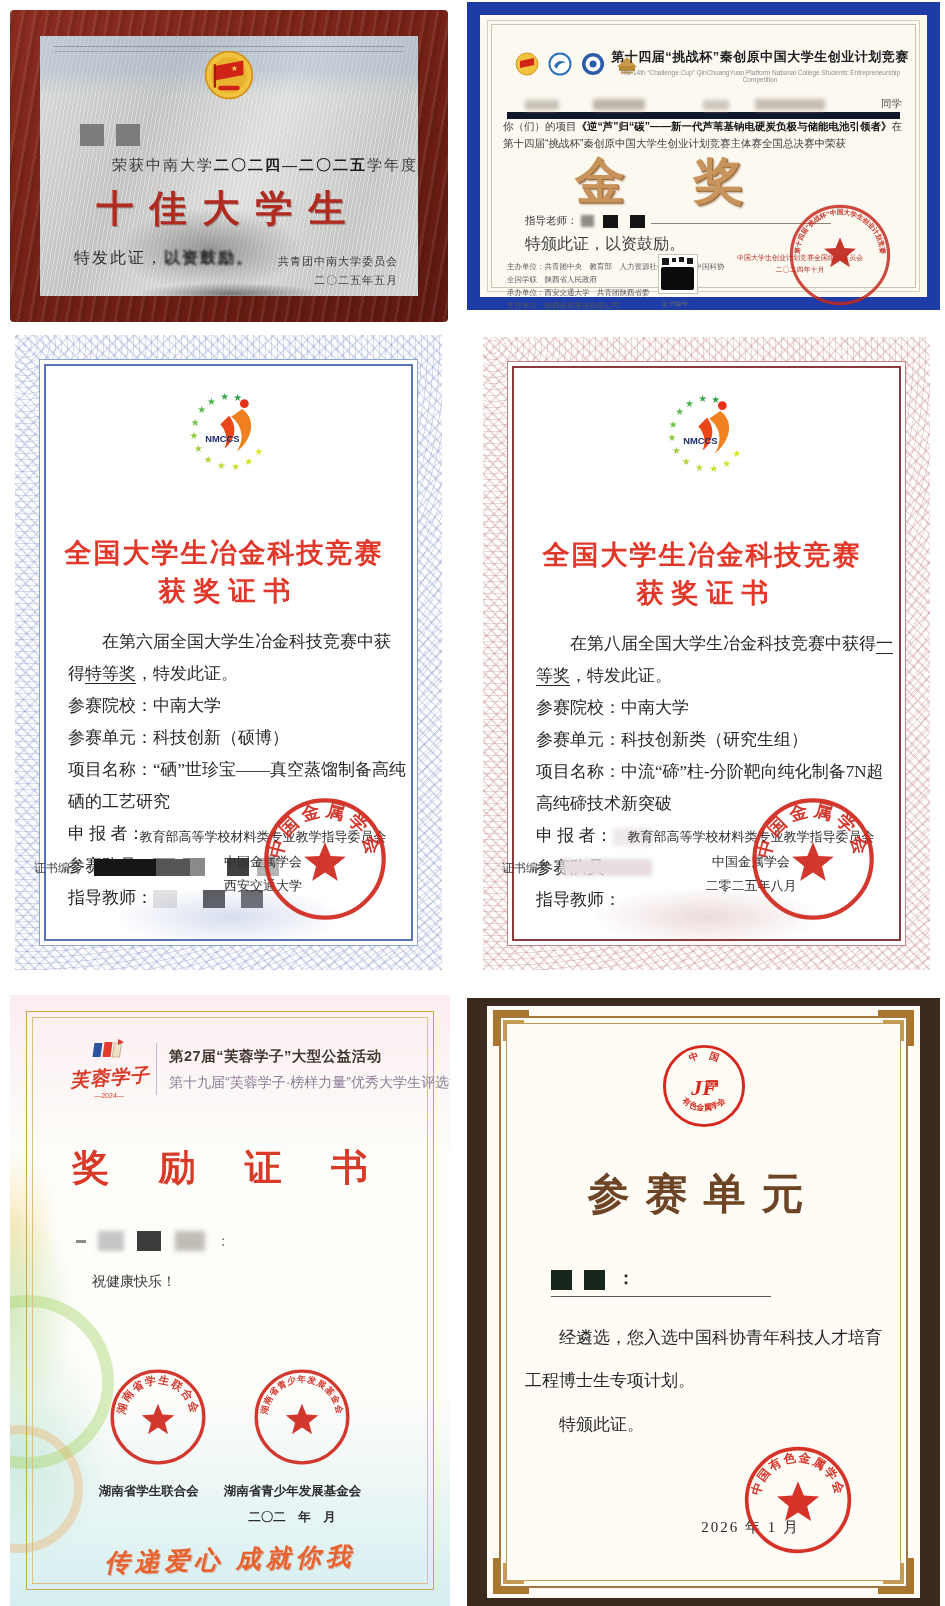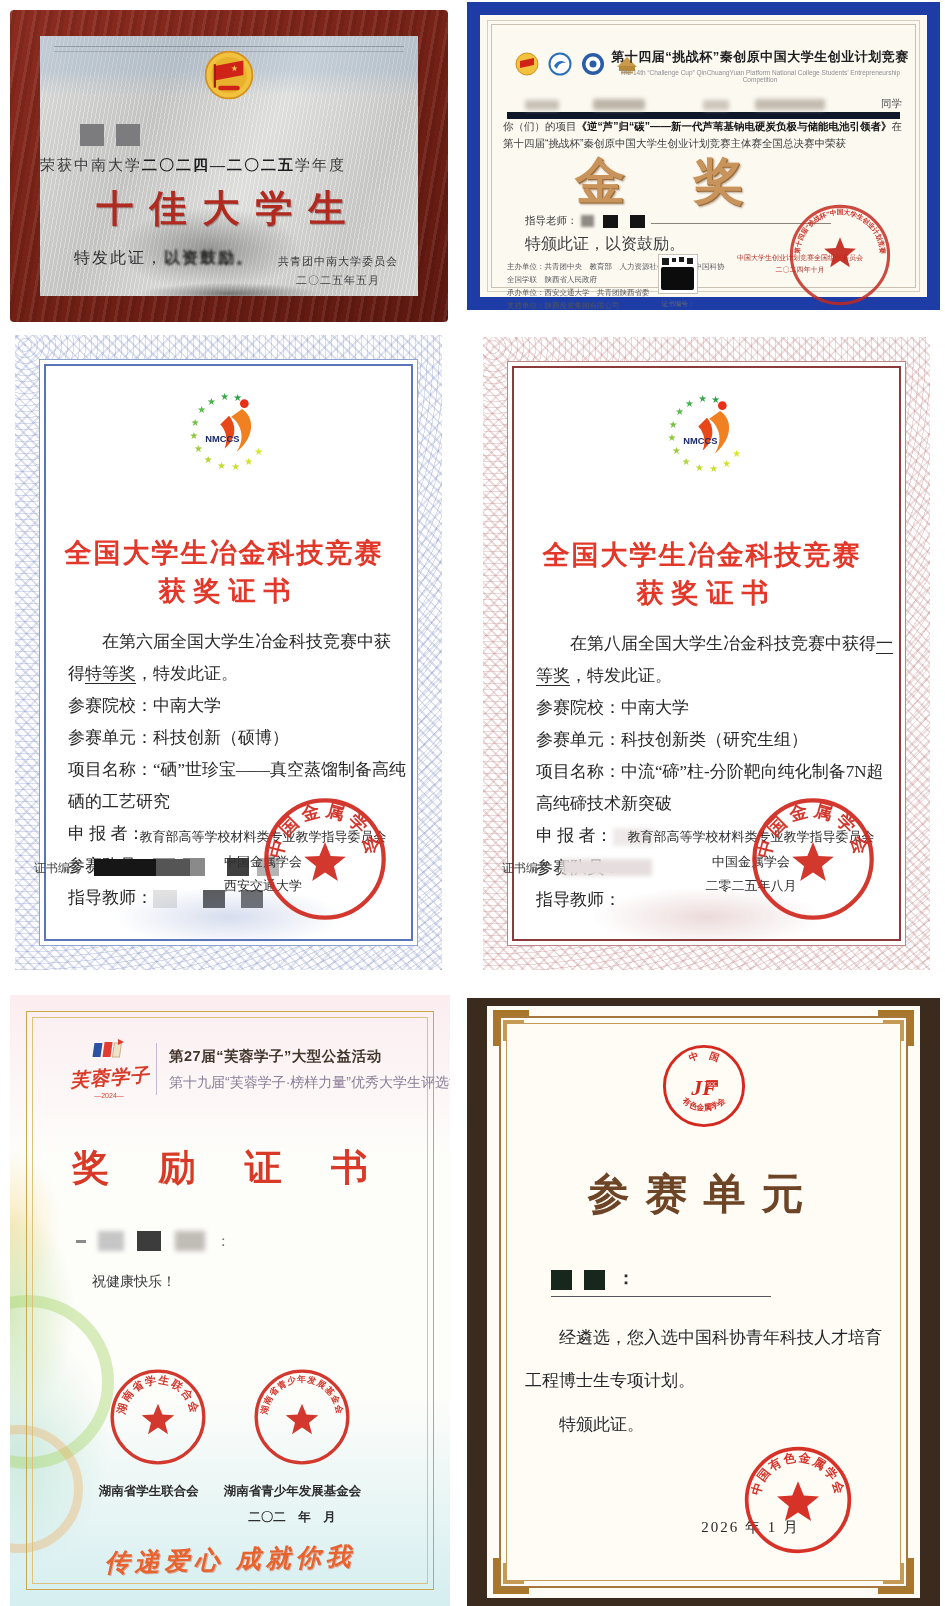--- a/index.html
+++ b/index.html
@@ -19,28 +19,28 @@
       radial-gradient(130px 60px at 45% 82%,rgba(25,25,25,.38),transparent 70%),
       radial-gradient(120px 14px at 50% 99%,rgba(20,20,20,.5),transparent 75%),
       linear-gradient(180deg,rgba(150,175,205,.35) 0 34px,rgba(150,175,205,0) 60px),
       repeating-linear-gradient(100deg,rgba(255,255,255,.35) 0 1px,transparent 1px 4px),
       linear-gradient(115deg,#d9dad8 0%,#c3c4c2 30%,#dedfdd 55%,#c6c7c5 80%,#d3d4d2 100%);}
   #plaque .pin{position:absolute;left:14px;right:14px;top:10px;height:4px;
       border-top:1px solid rgba(90,100,115,.45);border-bottom:1px solid rgba(90,100,115,.3);}
   #plaque .emblem{position:absolute;left:50%;top:12px;transform:translateX(-50%);}
   #plaque .redacts{position:absolute;left:40px;top:88px;}
   #plaque .redacts .rd{width:24px;height:22px;background:#7c7c7e;margin-right:12px;}
-  .pl-line1{position:absolute;left:0;right:0;top:120px;text-align:left;font-size:15px;
+  .pl-line1{position:absolute;left:0;right:0;top:120px;text-align:right;font-size:15px;
       color:#3c3c3e;letter-spacing:2px;white-space:nowrap;}
   .pl-line1 b{color:#1c1c1e;}
   .pl-title{position:absolute;left:0;right:0;top:148px;text-align:center;font-size:37px;
       font-weight:bold;color:#b12a20;letter-spacing:16px;text-shadow:1px 1px 1px rgba(60,0,0,.35);white-space:nowrap;}
   .pl-issue{position:absolute;left:34px;top:212px;font-size:16px;color:#2e2e30;letter-spacing:2px;}
   .pl-issue .smudge{font-weight:bold;color:#171717;filter:blur(1.1px);}
-  .pl-org{position:absolute;right:20px;top:218px;font-size:11px;color:#3a3a3c;text-align:center;letter-spacing:1px;}
+  .pl-org{position:absolute;right:20px;top:218px;font-size:11px;color:#3a3a3c;text-align:right;letter-spacing:1px;}
   .pl-org .pl-date{margin-top:4px;}
 
   
   #challenge{left:467px;top:2px;width:473px;height:308px;background:#1d3ca6;}
   #challenge .ch-paper{position:absolute;inset:13px;background:#fcf9f1;}
   #challenge .ch-frame{position:absolute;inset:22px 24px;border:1px solid #c9c2b2;box-shadow:0 0 0 3px #fcf9f1,0 0 0 4px #d6cfbf;}
   .ch-logos{position:absolute;left:48px;top:50px;display:flex;gap:9px;align-items:center;}
   .ch-logos svg{display:block;}
   .ch-titles{position:absolute;right:30px;top:46px;text-align:center;width:300px;}
   .ch-title-cn{font-size:13px;font-weight:bold;color:#1d1d1f;letter-spacing:.5px;}

